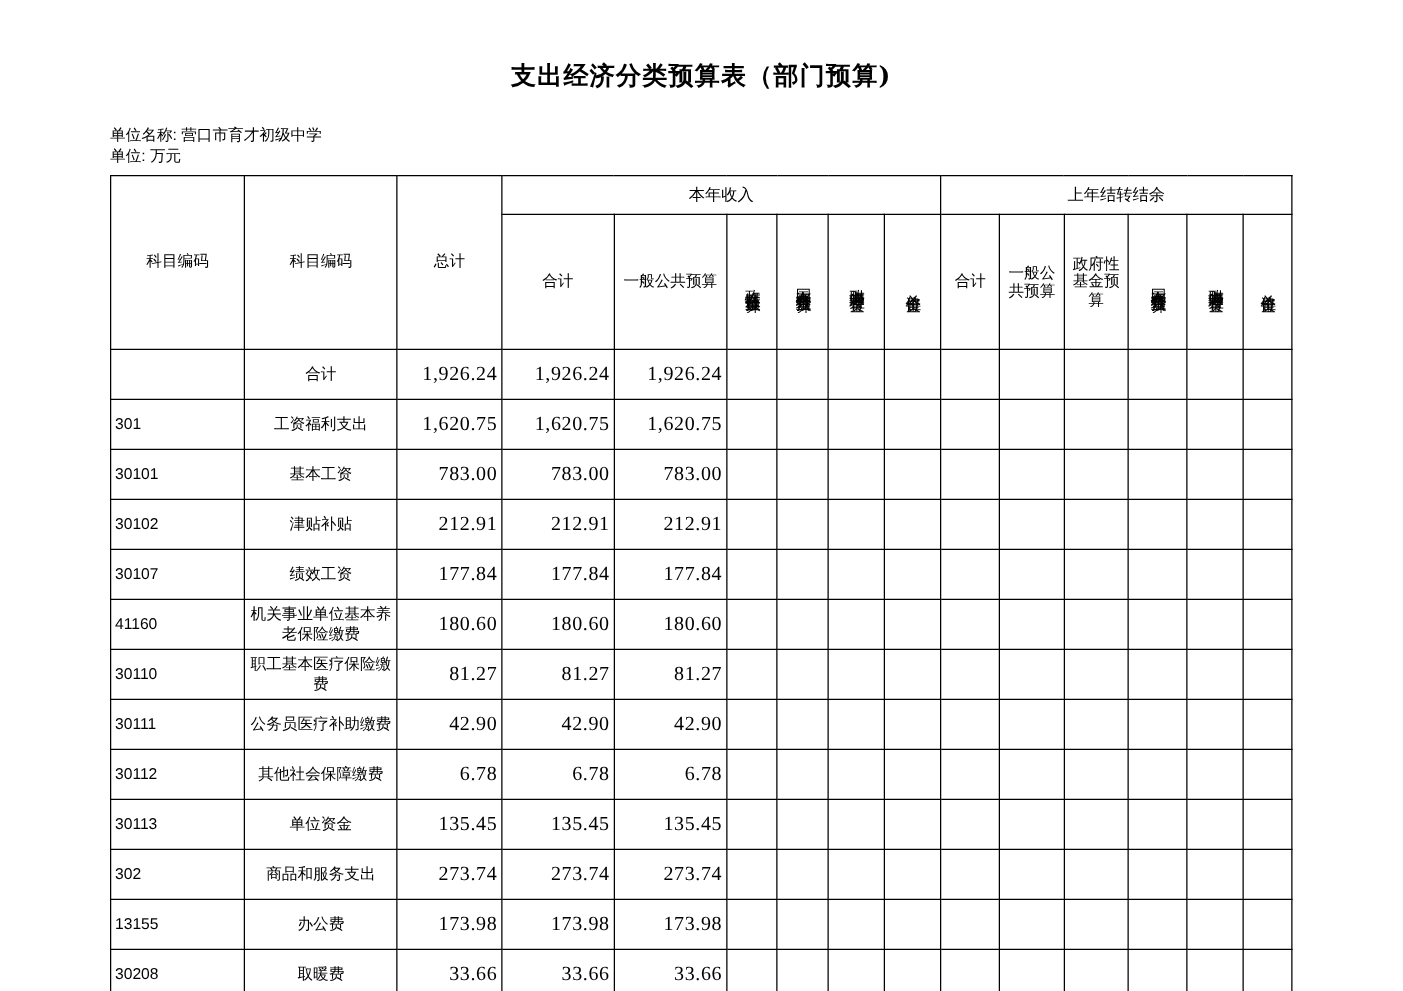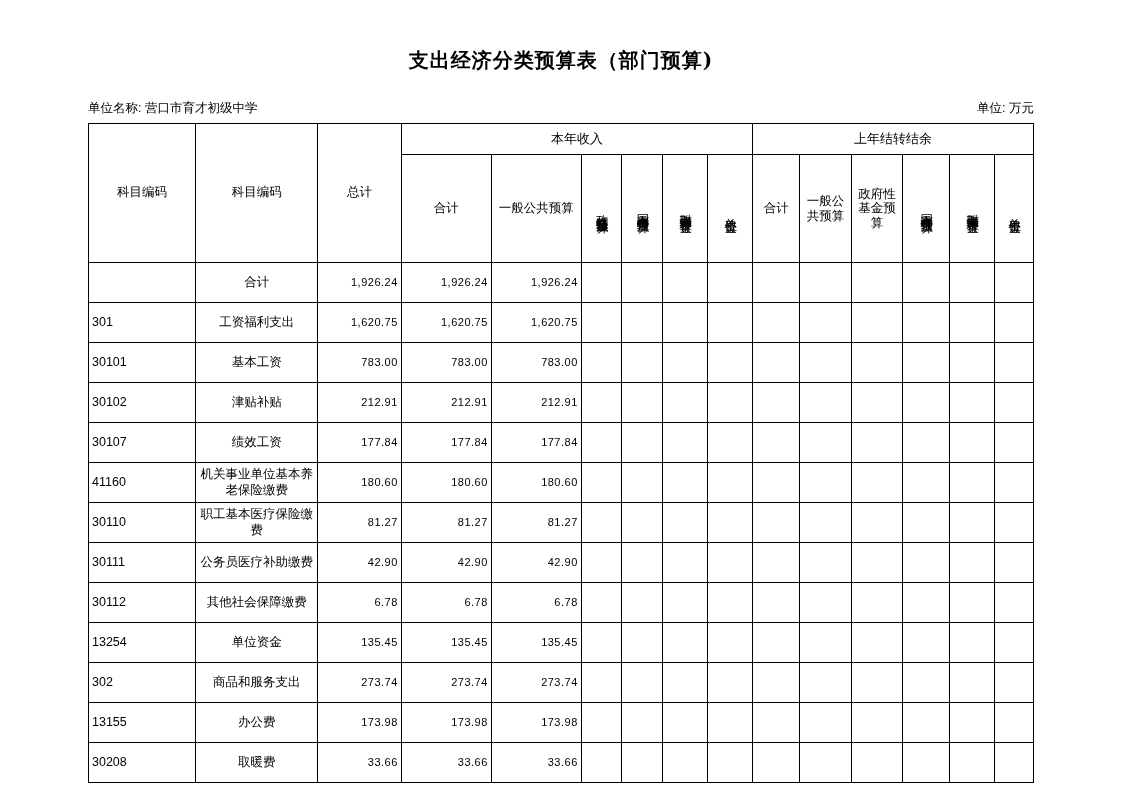--- a/index.html
+++ b/index.html
@@ -35,20 +35,21 @@
     font-size: 12.5px;
     font-family: "Liberation Sans", sans-serif;
   }
   .meta-row1 {
     margin-bottom: 7px;
   }
   .meta-row2 {
     display: flex;
     justify-content: space-between;
     align-items: baseline;
+    flex-direction: column;
   }
   table.budget {
     border-collapse: collapse;
     margin: 6px 0 0 88px;
     width: 946px;
     table-layout: fixed;
     font-size: 12.5px;
     font-family: "Liberation Sans", sans-serif;
   }
   table.budget td, table.budget th {
@@ -87,22 +88,22 @@
   .row-cell-code {
     text-align: left;
     height: 35px;
   }
   .row-cell-name {
     text-align: center;
   }
   .num {
     text-align: right;
     padding-right: 6px;
-    font-family: Liberation Sans, sans-serif;
-    font-size: 11px;
+    font-family: Liberation Serif, serif;
+    font-size: 16px;
     letter-spacing: 0.5px;
   }
   .blank {
     text-align: center;
   }
 </style>
 </head>
 <body>
 
 <div class="page">
@@ -314,21 +315,21 @@
           <td class="blank"></td>
           <td class="blank"></td>
           <td class="blank"></td>
           <td class="blank"></td>
           <td class="blank"></td>
           <td class="blank"></td>
           <td class="blank"></td>
           <td class="blank"></td>
         </tr>
         <tr>
-          <td class="row-cell-code">13254</td>
+          <td class="row-cell-code">30113</td>
           <td class="row-cell-name">单位资金</td>
           <td class="num">135.45</td>
           <td class="num">135.45</td>
           <td class="num">135.45</td>
           <td class="blank"></td>
           <td class="blank"></td>
           <td class="blank"></td>
           <td class="blank"></td>
           <td class="blank"></td>
           <td class="blank"></td>

